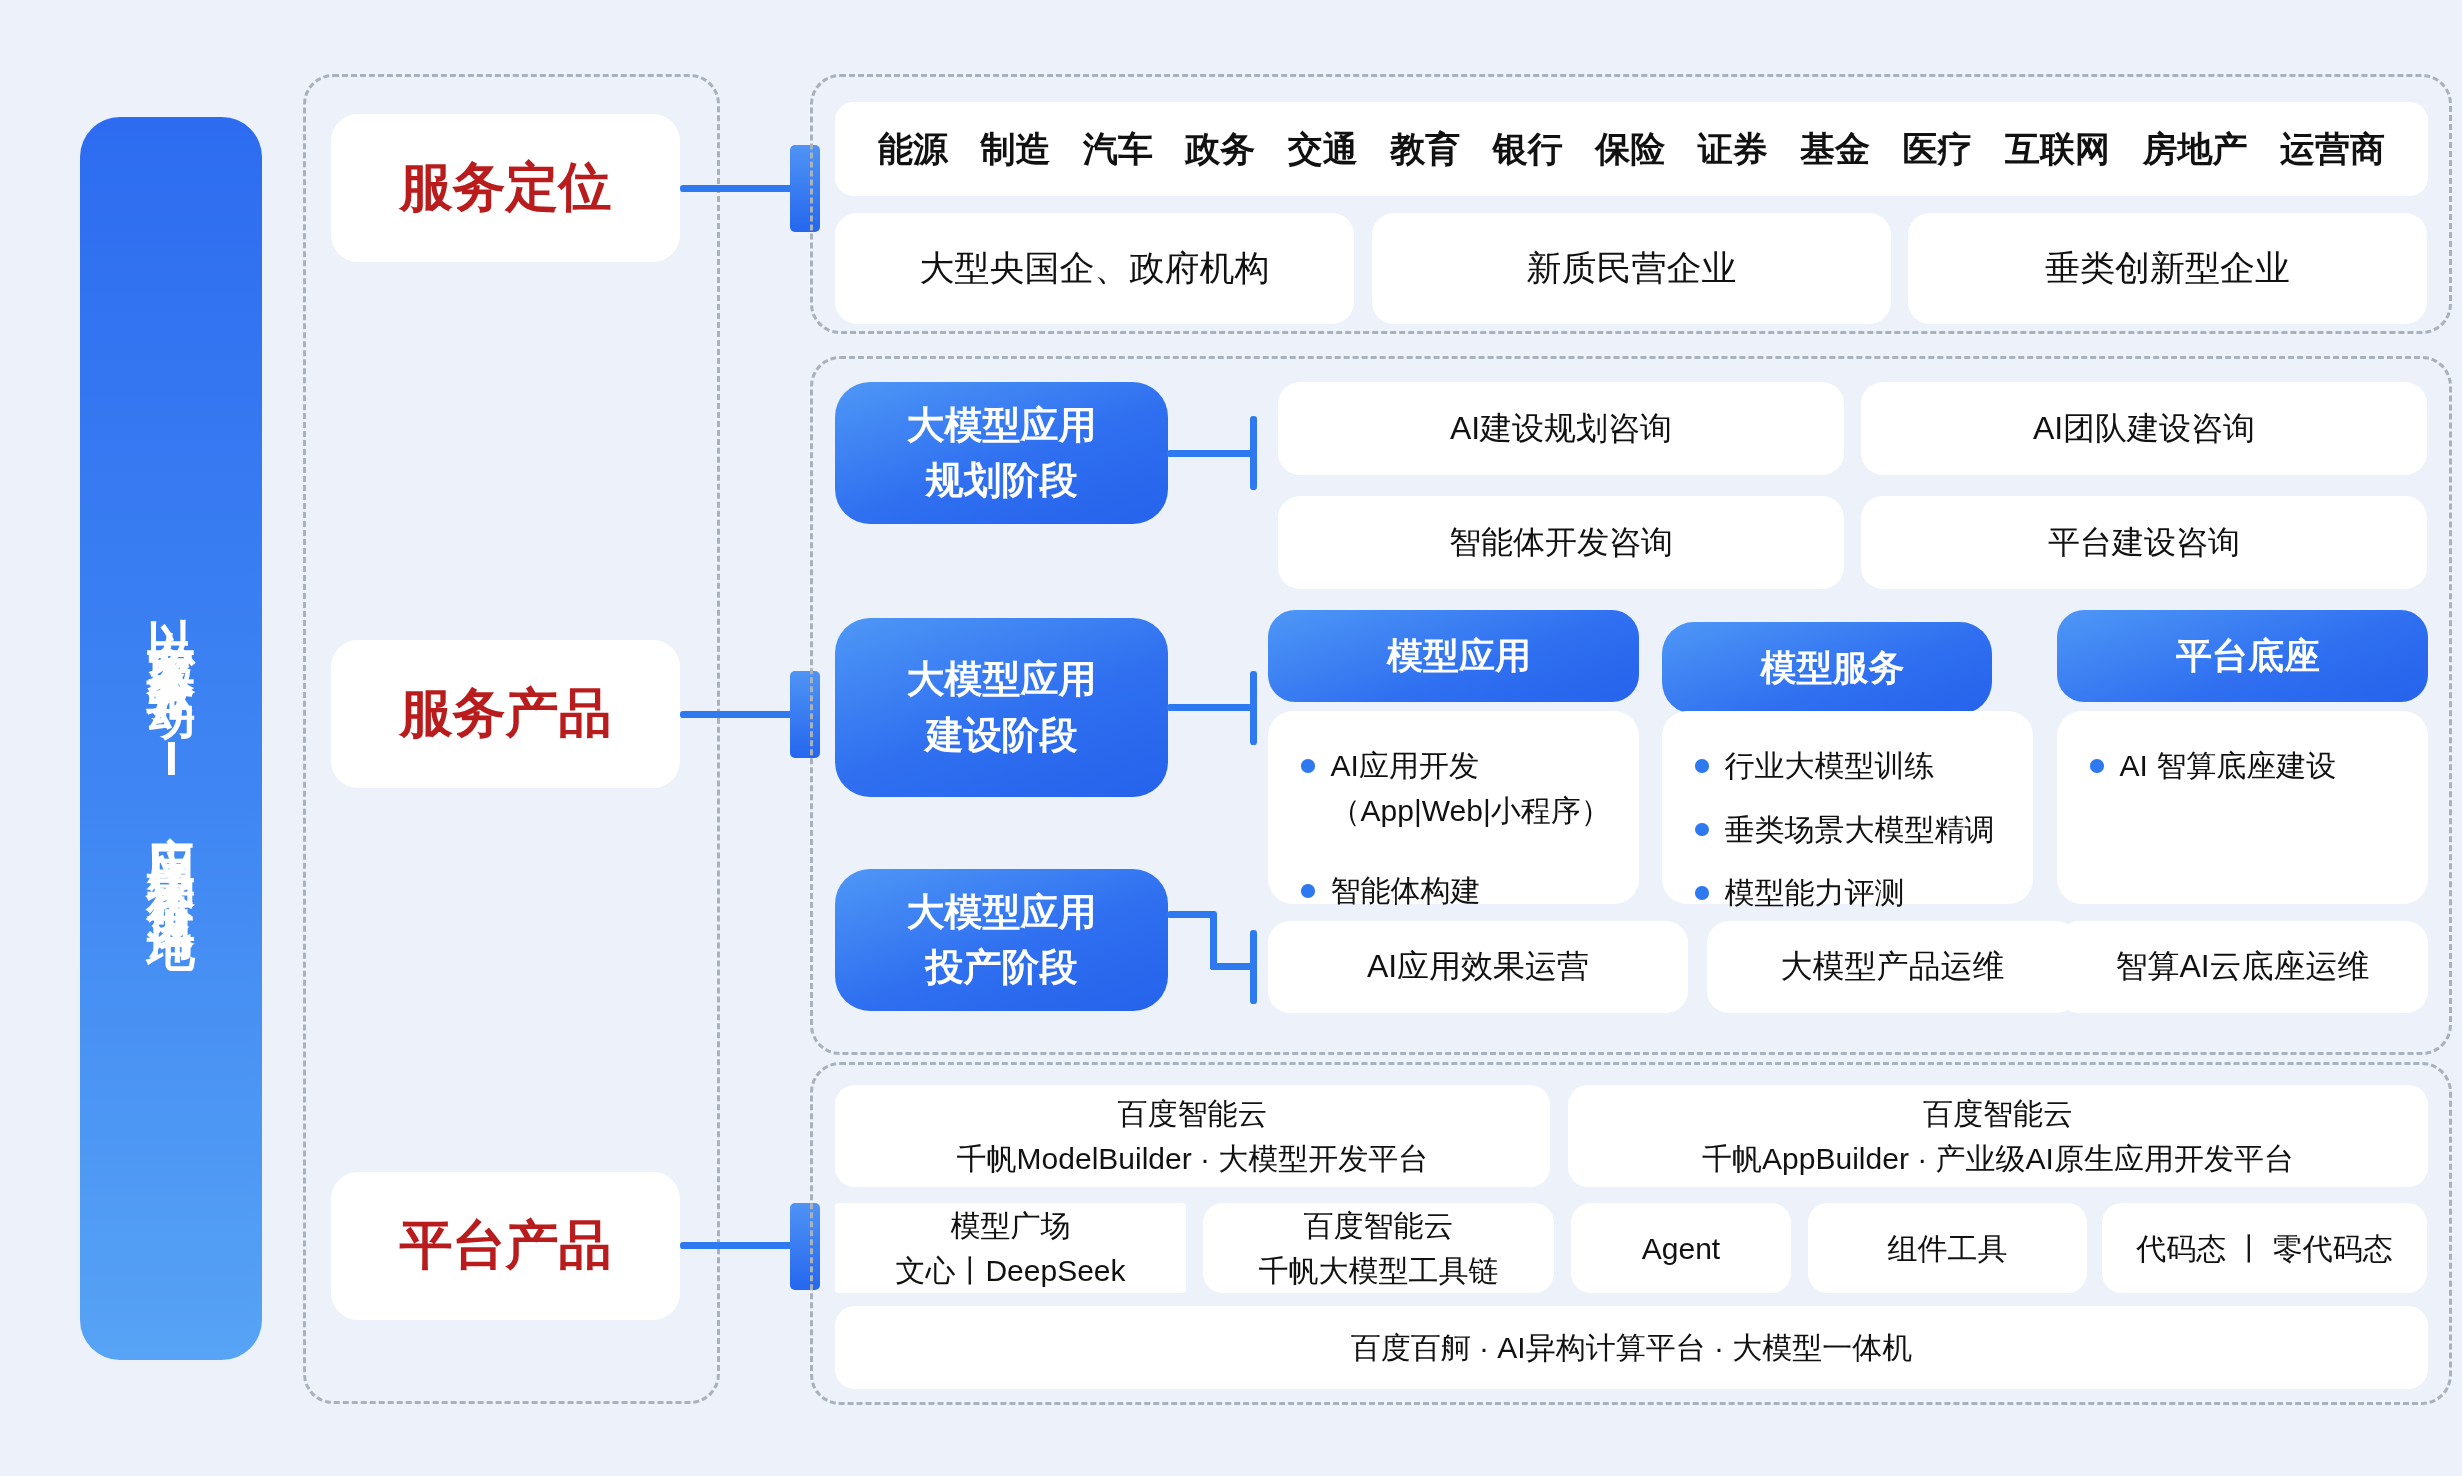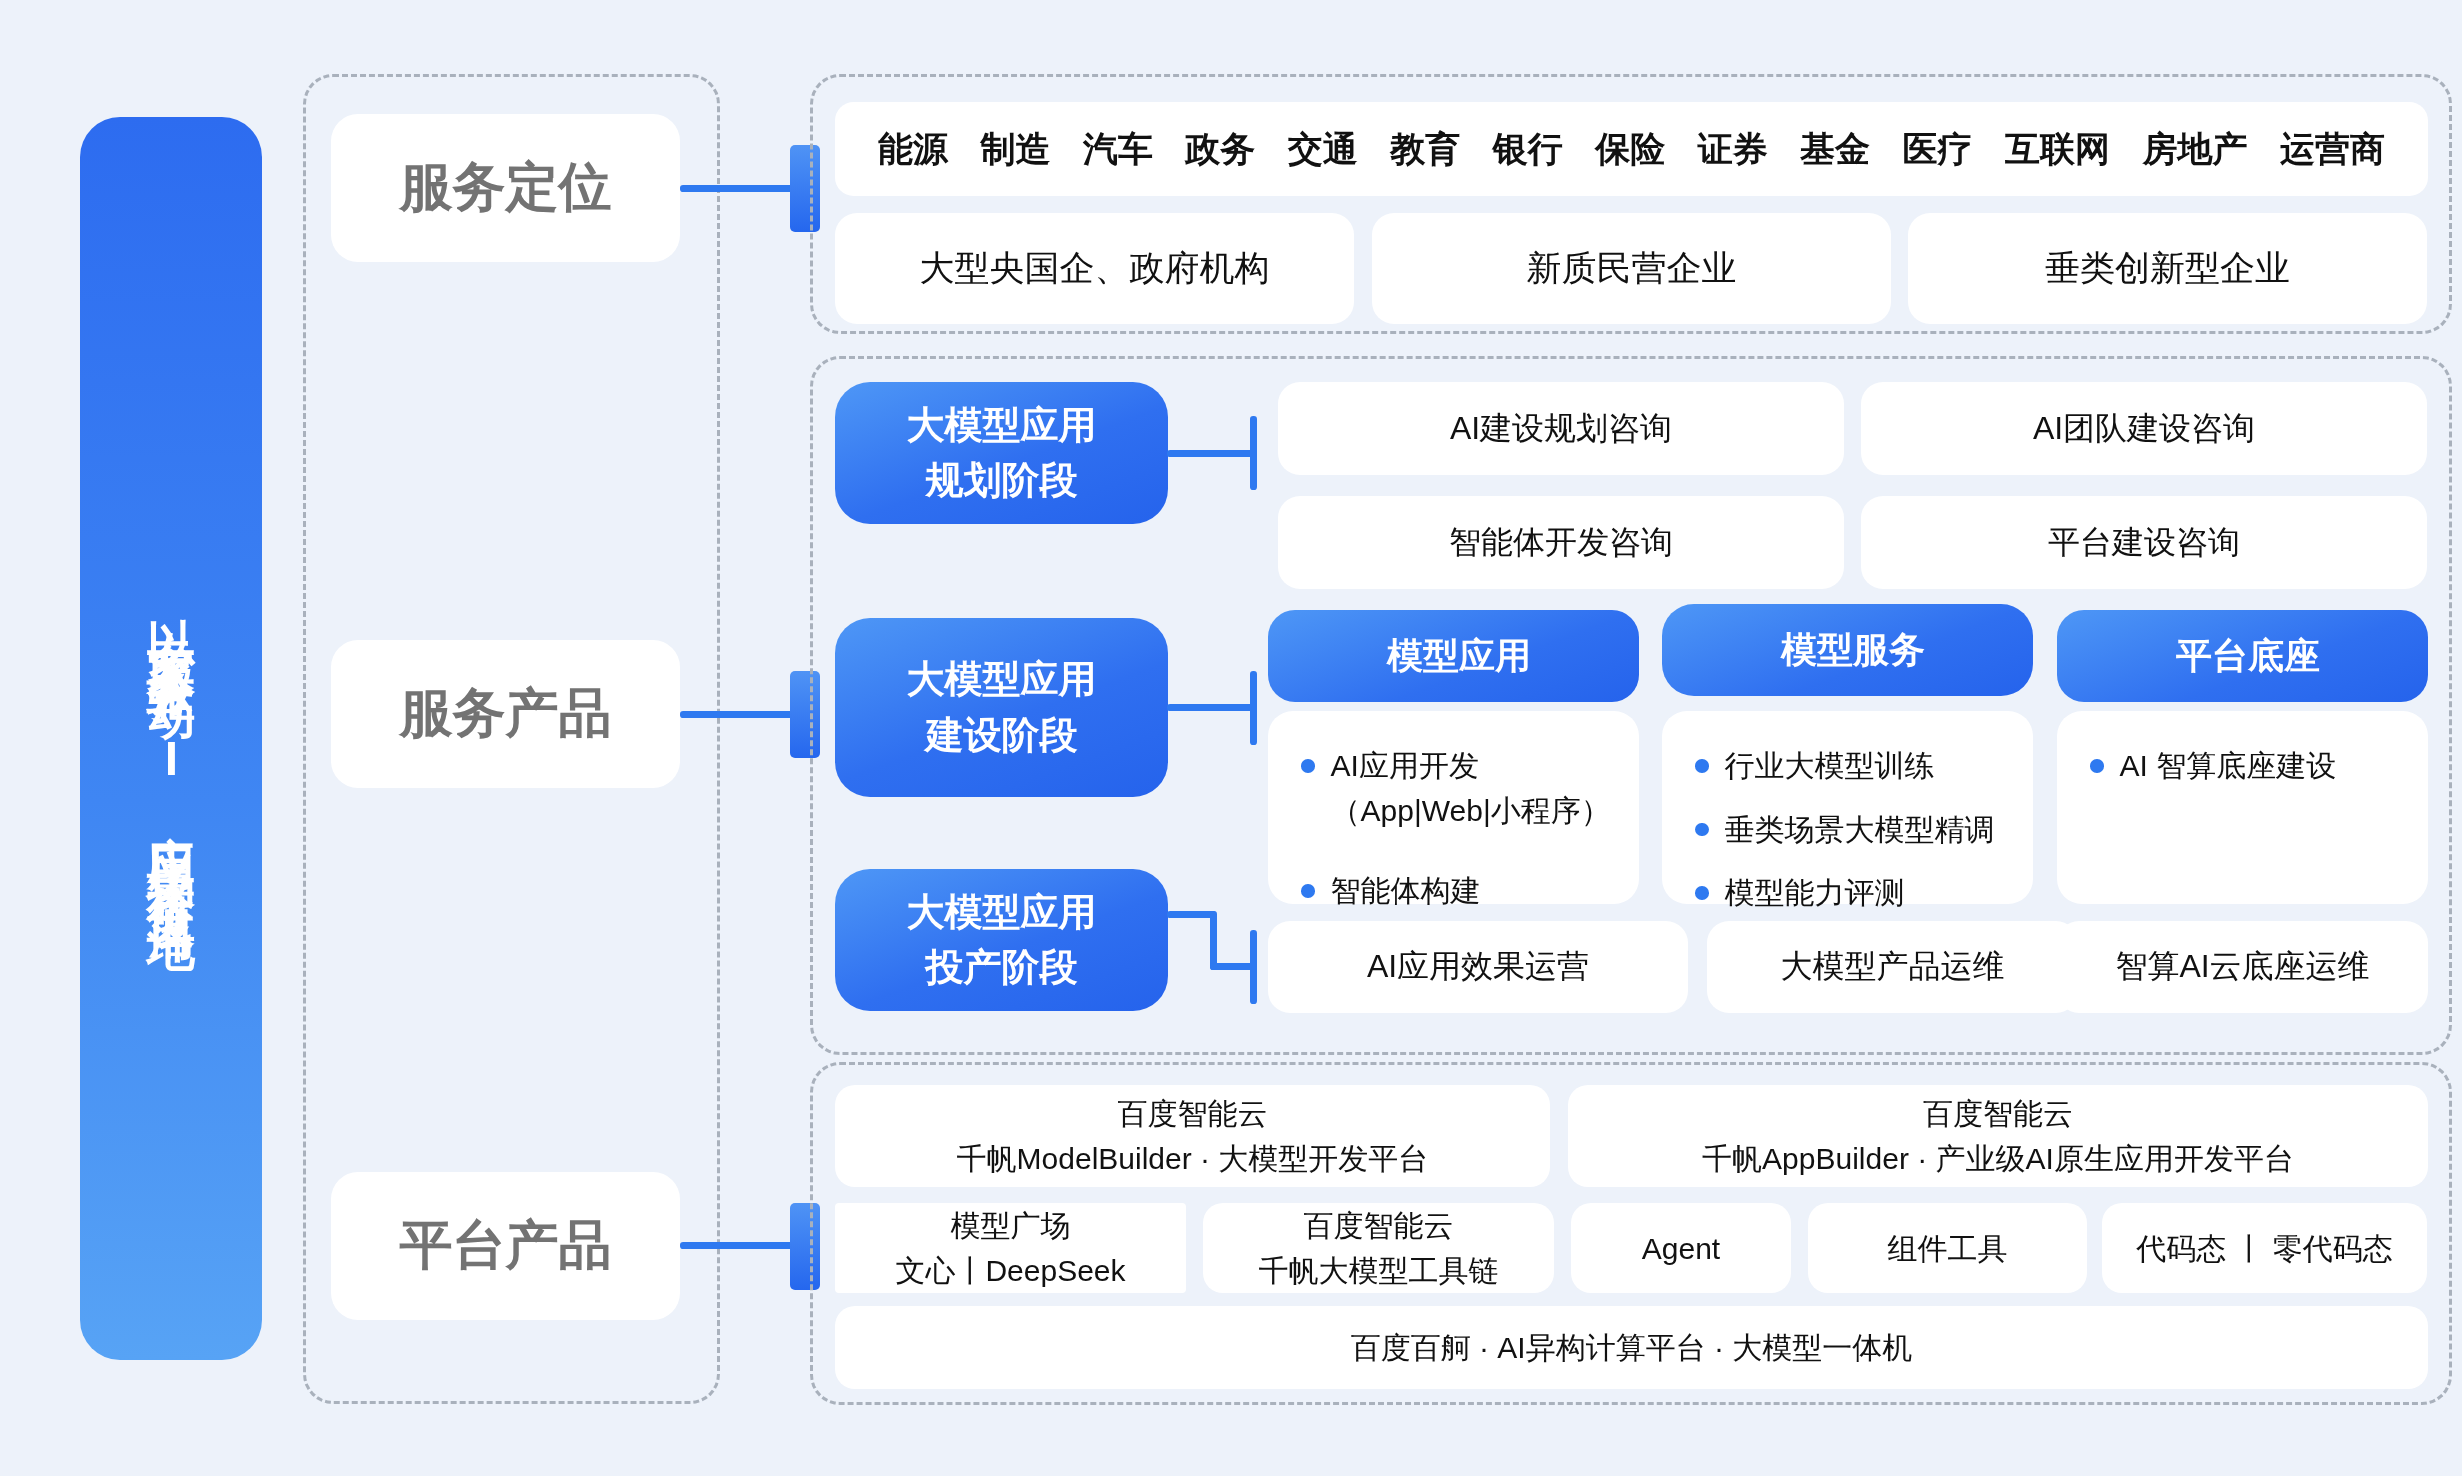--- a/index.html
+++ b/index.html
@@ -20,21 +20,21 @@
   .whitebox{
     background:#ffffff;
     border-radius:22px;
     display:flex;align-items:center;justify-content:center;
     text-align:center;
   }
   .ml{white-space:pre-line;}
   .label-box{
     background:#ffffff;border-radius:27px;
     display:flex;align-items:center;justify-content:center;
-    font-size:53px;font-weight:700;color:#737373;
+    font-size:53px;font-weight:700;color:#b91c1c;
   }
   .banner{
     background:linear-gradient(180deg,#2d6cf0 0%,#3f86f3 55%,#57a3f5 100%);
     border-radius:40px;
     display:flex;align-items:center;justify-content:center;
   }
   .banner span{
     writing-mode:vertical-rl;text-orientation:upright;
     color:#fff;font-size:48px;font-weight:700;letter-spacing:12.4px;
   }
@@ -145,21 +145,21 @@
   </div>
 
 <div class="abs stage ml" style="left:835px;top:618px;width:333px;height:179px;"><span class="ml">大模型应用
 建设阶段</span></div>
 <div class="abs cline" style="left:1167px;top:704px;width:87px;height:7.4px;"></div>
 <div class="abs tbar" style="left:1250px;top:671px;width:7.4px;height:74px;"></div>
 
 <div class="abs colhead" style="left:1268px;top:610px;width:371px;height:92px;">
     <span>模型应用</span>
   </div>
-<div class="abs colhead" style="left:1662px;top:604px;width:371px;height:92px;border-radius:32px;">
+<div class="abs colhead" style="left:1662px;top:622px;width:330px;height:92px;border-radius:32px;">
     <span>模型服务</span>
   </div>
 <div class="abs colhead" style="left:2057px;top:610px;width:371px;height:92px;">
     <span>平台底座</span>
   </div>
 
 <div class="abs colbody" style="left:1268px;top:711px;width:371px;height:193px;">
   <div class="bullet">
       <span class="dot"></span>
       <span class="ml">AI应用开发

